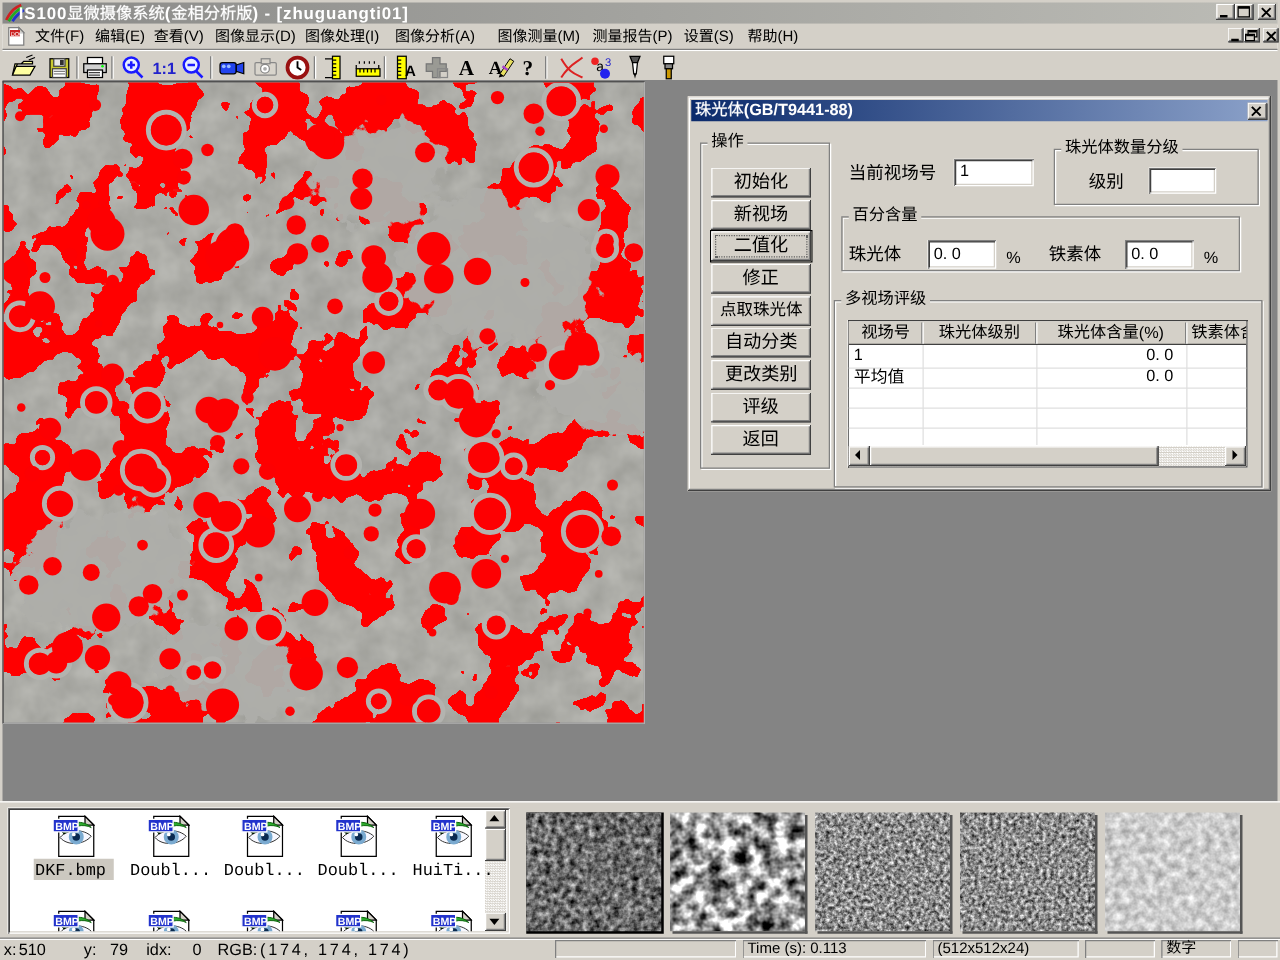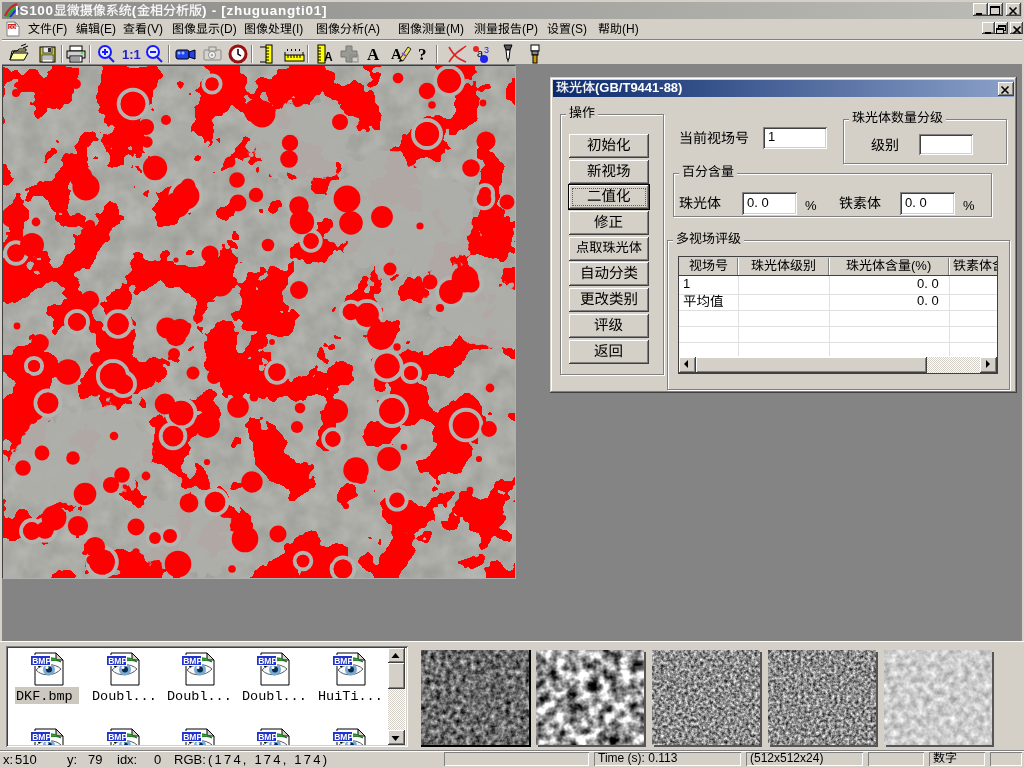--- a/index.html
+++ b/index.html
@@ -754,21 +754,21 @@
 <path d="M6 18 C12 11 25 11 31 17 C25 24 12 25 6 18 Z" fill="#f8f8ff" stroke="#333" stroke-width="0.8"></path>
 <circle cx="19" cy="17.5" r="6" fill="#7aaad0"></circle>
         <circle cx="19" cy="17.5" r="3" fill="#0a2a50"></circle>
 <circle cx="17" cy="15.5" r="1.5" fill="#fff"></circle>
 <path d="M4 10 L10 15 M5 8.5 L11 13.5 M7 7 L12 12" stroke="#000" stroke-width="1.3"></path>
 <rect x="0.5" y="3.5" width="20" height="10" fill="#2233cc" stroke="#fff" stroke-width="1"></rect>
 <text x="2.2" y="12" font-family="Liberation Sans" font-size="8.5px" font-weight="bold" fill="#fff">BMP</text>
 </symbol>
     </defs>
   </svg>
-<div class="abs" style="left:8px;top:648px;width:380px;height:97px;overflow:hidden">
+<div class="abs" style="left:20px;top:648px;width:380px;height:97px;overflow:hidden">
     <svg class="abs" style="left:22px;top:4px" width="34" height="34">
       <use href="#bmpicon"></use>
     </svg>
     <div class="abs" style="left:7px;top:39px;width:64px;height:17px;background:#ccc8c0"></div>
     <svg style="position:absolute;left:8px;top:40px;z-index:5;overflow:visible" width="58" height="19.5">
       <g transform="translate(0,12)">
         <text x="0.0" y="0" font-family="Liberation Mono" font-size="13.5px" fill="#000" xml:space="preserve">DKF.bmp</text>
       </g>
     </svg>
     <svg class="abs" style="left:22px;top:80px" width="34" height="34">

